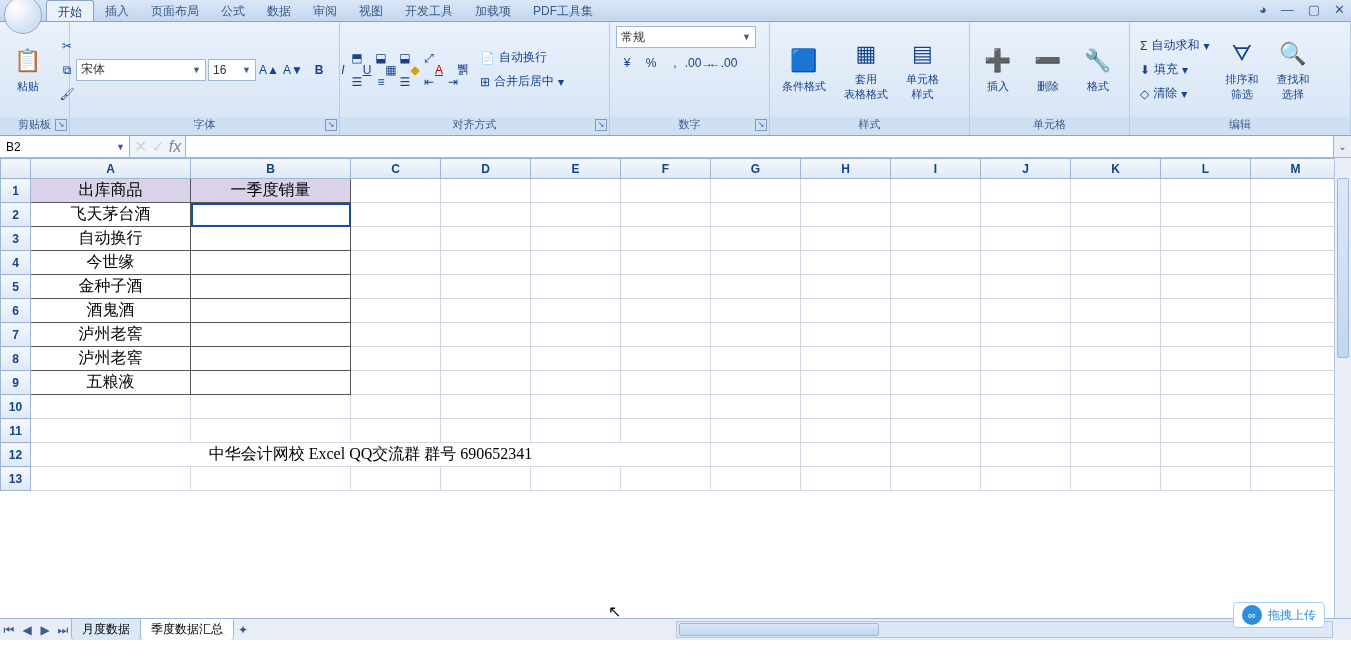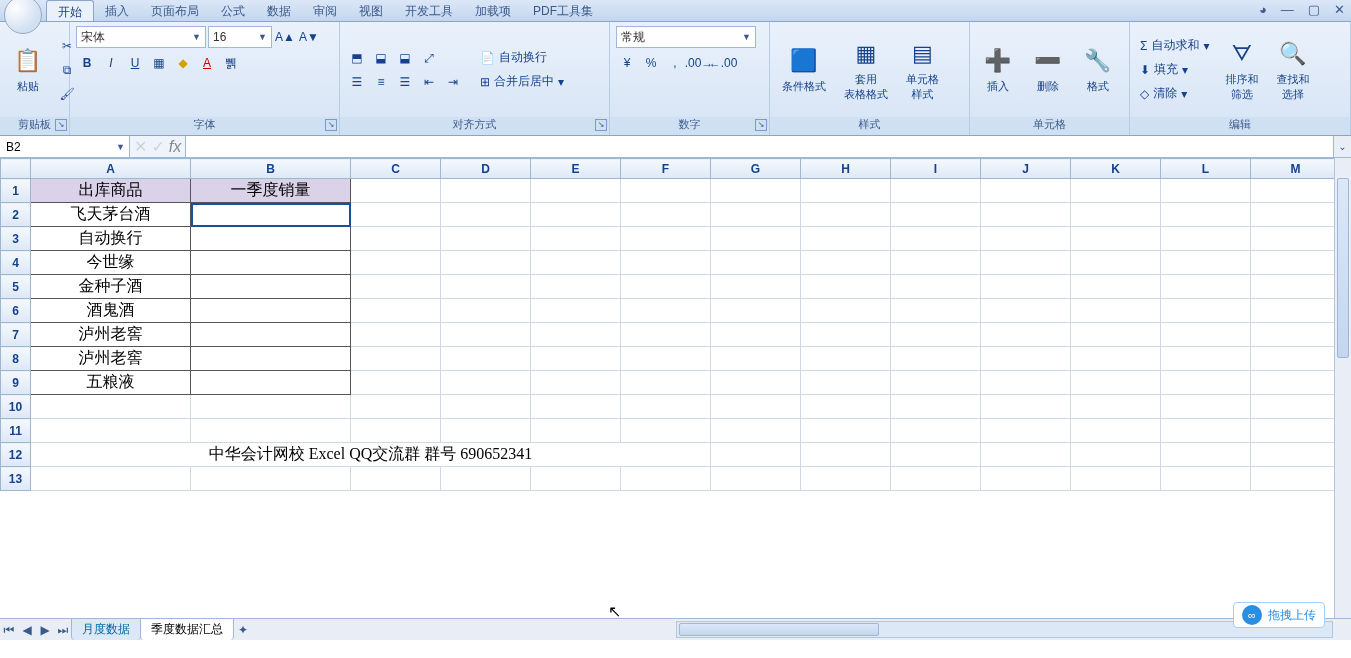--- a/index.html
+++ b/index.html
@@ -48,21 +48,21 @@
 td.tblcell{border:1.5px solid #555;font-family:Liberation Serif, serif;}
 td.active{outline:2px solid #1a4f9c;outline-offset:-2px;background:#fff;}
 .footer-span{text-align:left;font-size:17px;}
 .vscroll{position:absolute;right:0;top:0;bottom:0;width:17px;background:#e9eef6;border-left:1px solid #b4c7e0;}
 .vscroll .thumb{position:absolute;top:20px;left:2px;right:2px;height:180px;background:linear-gradient(#dce8f8,#c3d6ef);border:1px solid #9fb8d9;border-radius:2px;}
 
 
 .sheetbar{height:22px;background:#e9eef6;border-top:1px solid #9fb8d9;display:flex;align-items:center;font-size:12px;position:relative;}
 .navbtn{width:18px;height:18px;display:flex;align-items:center;justify-content:center;color:#3b5a8b;cursor:pointer;}
 .sheettab{padding:2px 10px;border:1px solid #9fb8d9;border-bottom:none;background:#fff;margin-left:-1px;cursor:pointer;border-radius:0 0 4px 4px;transform:translateY(-1px);}
-.sheettab.inactive{background:#dde8f6;color:#0369a1;}
+.sheettab.inactive{background:#dde8f6;color:#000000;}
 .hscroll{position:absolute;left:50%;right:18px;top:2px;bottom:2px;background:#dde8f6;border:1px solid #b4c7e0;}
 .hscroll .thumb{position:absolute;left:2px;top:1px;bottom:1px;width:200px;background:linear-gradient(#dce8f8,#c3d6ef);border:1px solid #9fb8d9;border-radius:2px;}
 
 
 .floatwidget{position:absolute;right:26px;bottom:30px;background:#fff;border:1px solid #9fd0ff;border-radius:4px;padding:2px 8px;font-size:12px;color:#2a8fe0;display:flex;align-items:center;gap:6px;}
 .floatwidget .circ{width:20px;height:20px;border-radius:50%;background:#2a8fe0;color:#fff;display:flex;align-items:center;justify-content:center;font-size:11px;}
 
 .cursor-arrow{position:absolute;left:608px;top:444px;font-size:16px;color:#000;pointer-events:none;}
 </style>
 </head>
@@ -99,27 +99,27 @@
       <div class="vcol">
         <div class="minibtn">✂</div>
         <div class="minibtn">⧉</div>
         <div class="minibtn">🖌</div>
       </div>
     </div>
     <div class="group-title"><span>剪贴板</span><span class="dlg">↘</span></div>
   </div>
 
   <div class="group" style="width:270px">
-    <div class="group-body" style="flex-direction:column;align-items:stretch;gap:4px">
+    <div class="group-body" style="flex-direction:row;align-items:stretch;gap:4px">
       <div class="minirow">
         <div class="combo" style="width:130px">
             <span>宋体</span>
             <span class="dd">▼</span>
           </div>
-        <div class="combo" style="width:64px">
+        <div class="combo" style="width:48px">
             <span>16</span>
             <span class="dd">▼</span>
           </div>
         <div class="minibtn">A▲</div>
         <div class="minibtn">A▼</div>
       </div>
       <div class="minirow">
         <div class="minibtn">
             <b>B</b>
           </div>

